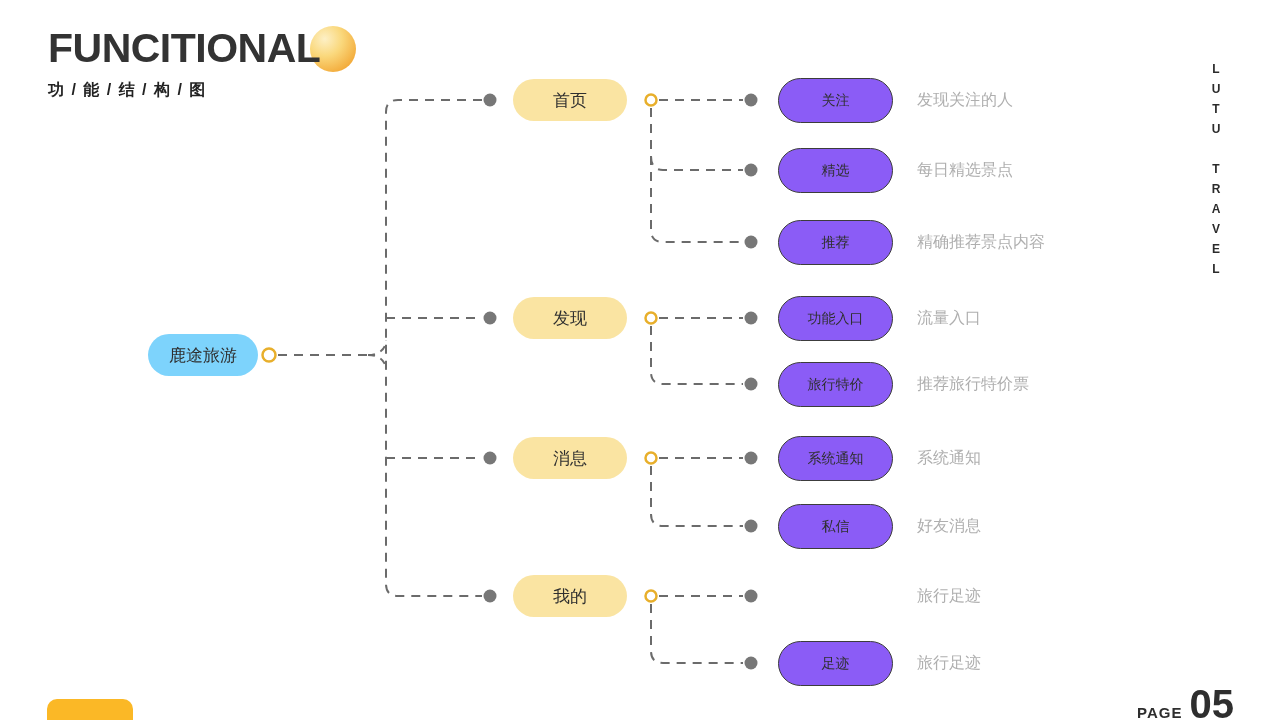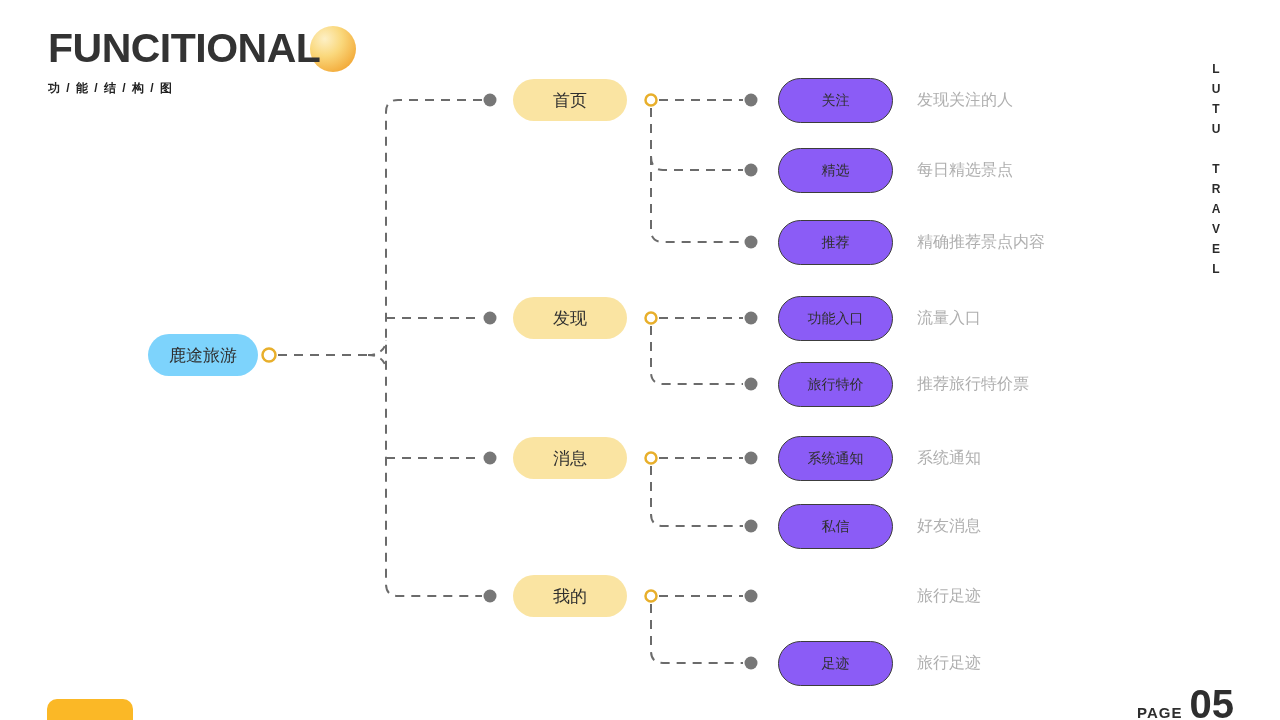--- a/index.html
+++ b/index.html
@@ -30,21 +30,21 @@
     font-size: 41px;
     font-weight: 800;
     letter-spacing: -0.5px;
     color: #333333;
     line-height: 1.0;
   }
   .subtitle {
     position: relative;
     z-index: 1;
     margin-top: 11px;
-    font-size: 12px;
+    font-size: 16px;
     font-weight: 700;
     letter-spacing: 1.5px;
     color: #222222;
   }
 
   
   .side-label {
     position: absolute;
     left: 1209px; top: 62px;
     height: 220px;

